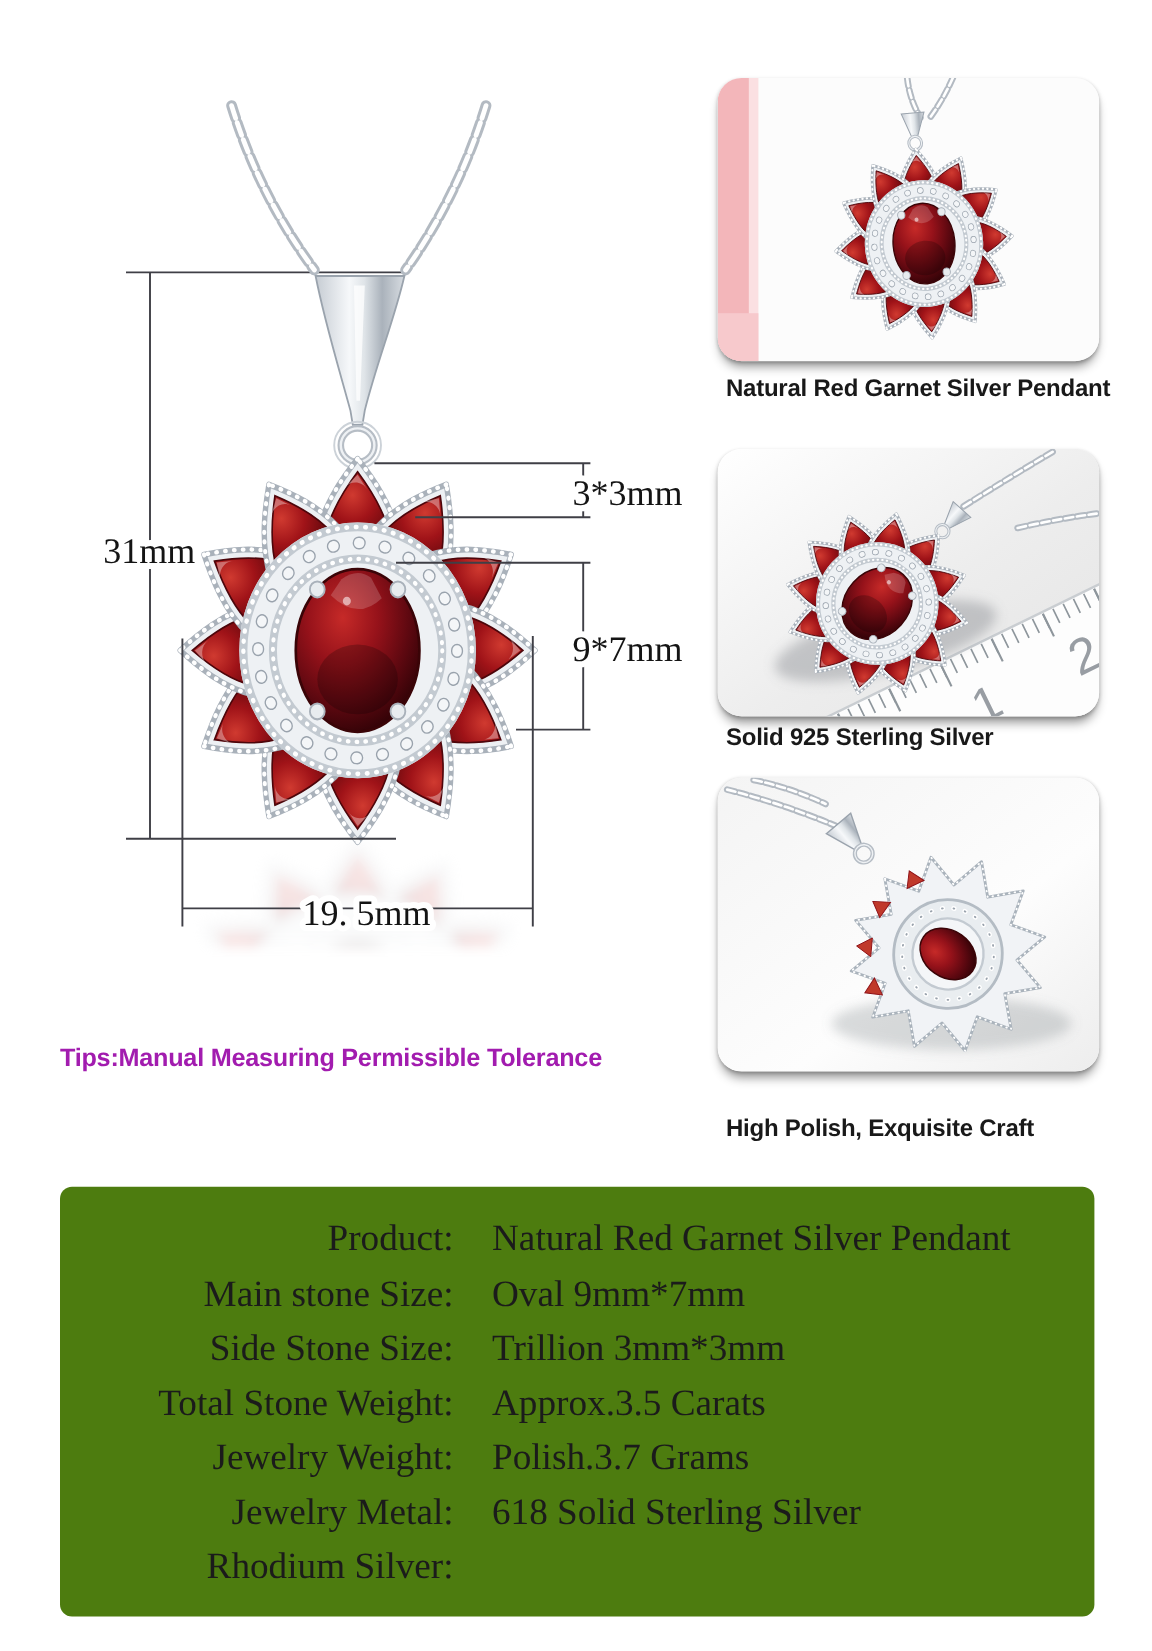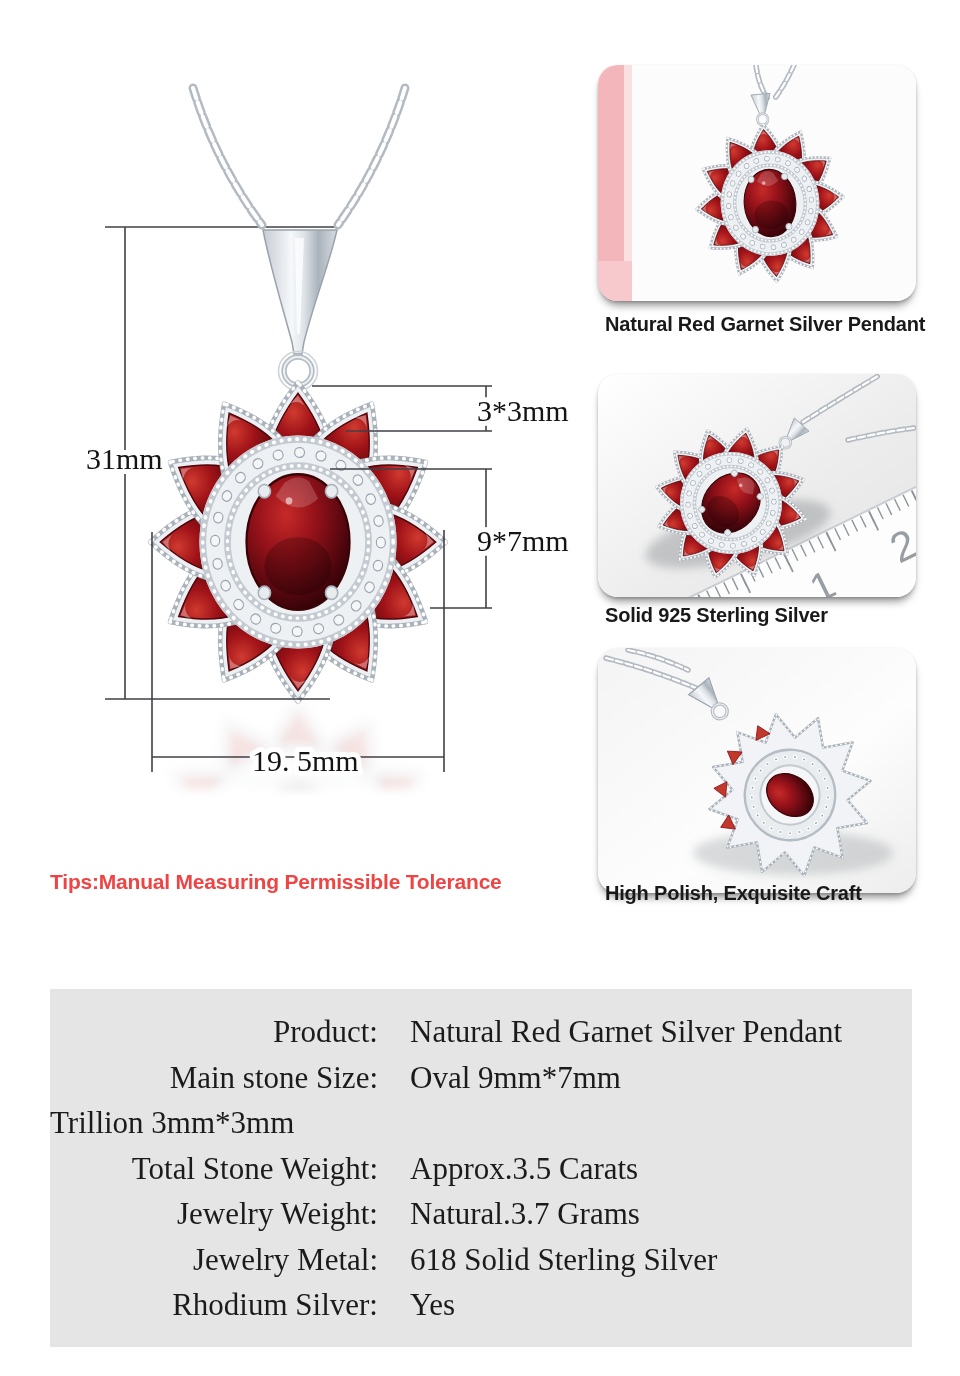--- a/index.html
+++ b/index.html
@@ -11,26 +11,26 @@
               background:#fbfbfb;
               box-shadow:0 7px 9px -3px rgba(0,0,0,.45), 0 1px 3px rgba(0,0,0,.18);}
   .card1{top:65px;height:236px;}
   .card2{top:374px;height:223px;}
   .card3{top:648px;height:245px;}
   .caption{position:absolute;left:605px;width:345px;
            font-family:"Liberation Sans",sans-serif;font-weight:700;font-size:20px;
            color:#191919;letter-spacing:-0.2px;white-space:nowrap;}
   .cap1{top:313px;}
   .cap2{top:604px;}
-  .cap3{top:882px;}
+  .cap3{top:930px;}
   .tips{position:absolute;left:50px;top:870px;font-family:"Liberation Sans",sans-serif;
-        font-weight:700;font-size:21px;color:#ef4444;letter-spacing:-0.2px;}
+        font-weight:700;font-size:21px;color:#a21caf;letter-spacing:-0.2px;}
   
   .spec-panel{position:absolute;left:50px;top:989px;width:862px;height:358px;
-              background:#e5e5e5;box-sizing:border-box;padding-top:20px;}
+              background:#4d7c0f;box-sizing:border-box;padding-top:20px;border-radius:10px;}
   .spec-row{display:grid;grid-template-columns:328px 1fr;column-gap:32px;
             line-height:45.5px;font-size:31px;color:#1b1b1b;}
   .spec-label{text-align:right;}
   .spec-value{text-align:left;}
   svg text.dim{font-family:"Liberation Serif",serif;font-size:30px;fill:#141414;
                paint-order:stroke;stroke:#ffffff;stroke-width:10px;stroke-linejoin:round;}
   svg text.ruler-num{font-family:"Liberation Sans",sans-serif;fill:#989da3;}
 </style>
 </head>
 <body>
@@ -264,33 +264,33 @@
   <div class="spec-panel">
     <div class="spec-row">
       <div class="spec-label">Product:</div>
       <div class="spec-value">Natural Red Garnet Silver Pendant</div>
     </div>
     <div class="spec-row">
       <div class="spec-label">Main stone Size:</div>
       <div class="spec-value">Oval 9mm*7mm</div>
     </div>
     <div class="spec-row">
+      <div class="spec-label">Side Stone Size:</div>
       <div class="spec-value">Trillion 3mm*3mm</div>
     </div>
     <div class="spec-row">
       <div class="spec-label">Total Stone Weight:</div>
       <div class="spec-value">Approx.3.5 Carats</div>
     </div>
     <div class="spec-row">
       <div class="spec-label">Jewelry Weight:</div>
-      <div class="spec-value">Natural.3.7 Grams</div>
+      <div class="spec-value">Polish.3.7 Grams</div>
     </div>
     <div class="spec-row">
       <div class="spec-label">Jewelry Metal:</div>
       <div class="spec-value">618 Solid Sterling Silver</div>
     </div>
     <div class="spec-row">
       <div class="spec-label">Rhodium Silver:</div>
-      <div class="spec-value">Yes</div>
     </div>
   </div>
 
 </div>
 
 </body></html>

